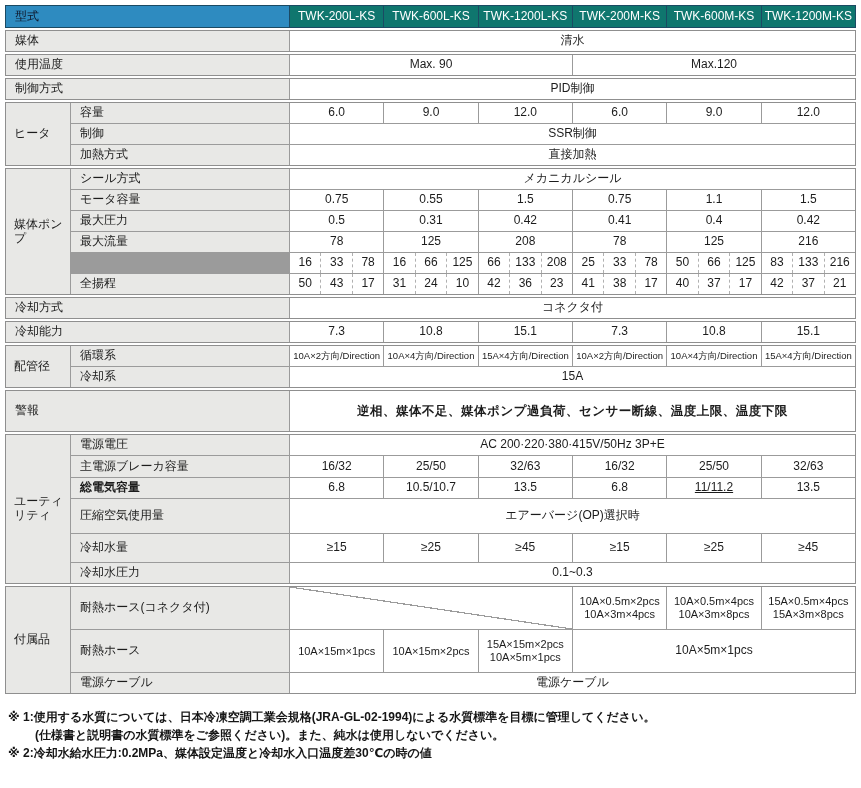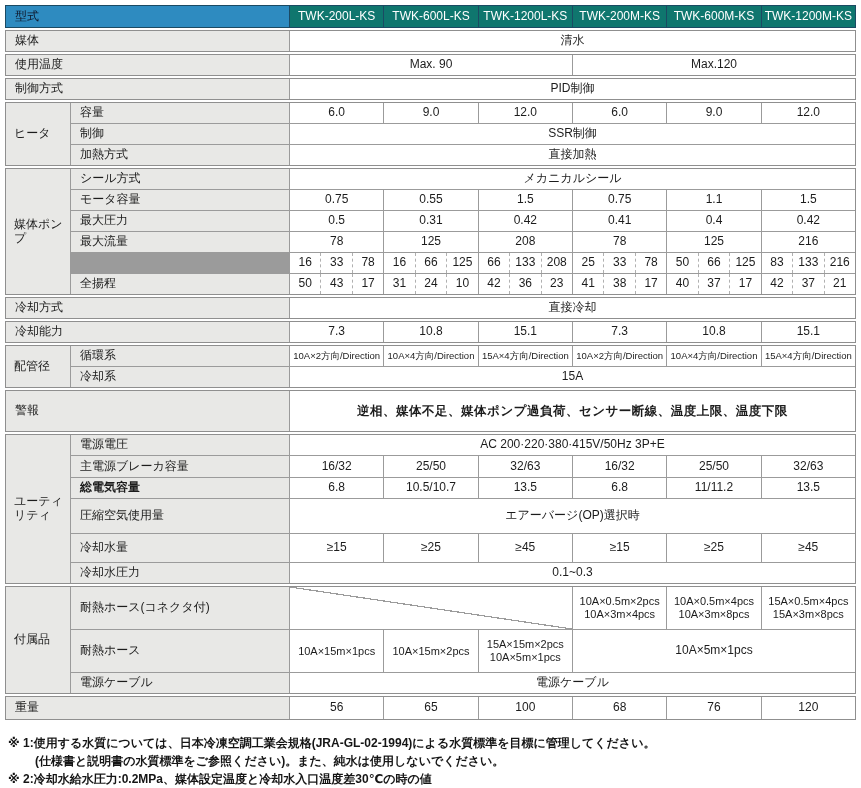--- a/index.html
+++ b/index.html
@@ -169,21 +169,21 @@
         <span class="subcell">17</span>
       </div>
       <div class="cell subwrap" style="grid-column: span 3;">
         <span class="subcell">42</span>
         <span class="subcell">37</span>
         <span class="subcell">21</span>
       </div>
     </div>
     <div class="section" style="grid-template-rows: 20px;">
       <div class="cell label" style="grid-column: span 2;">冷却方式</div>
-      <div class="cell " style="grid-column: span 18;">直接冷却</div>
+      <div class="cell " style="grid-column: span 18;">コネクタ付</div>
     </div>
     <div class="section" style="grid-template-rows: 20px;">
       <div class="cell label" style="grid-column: span 2;">冷却能力</div>
       <div class="cell " style="grid-column: span 3;">7.3</div>
       <div class="cell " style="grid-column: span 3;">10.8</div>
       <div class="cell " style="grid-column: span 3;">15.1</div>
       <div class="cell " style="grid-column: span 3;">7.3</div>
       <div class="cell " style="grid-column: span 3;">10.8</div>
       <div class="cell " style="grid-column: span 3;">15.1</div>
     </div>
@@ -212,21 +212,21 @@
       <div class="cell " style="grid-column: span 3;">25/50</div>
       <div class="cell " style="grid-column: span 3;">32/63</div>
       <div class="cell " style="grid-column: span 3;">16/32</div>
       <div class="cell " style="grid-column: span 3;">25/50</div>
       <div class="cell " style="grid-column: span 3;">32/63</div>
       <div class="cell label" style="grid-column: span 1; font-weight: bold;">総電気容量</div>
       <div class="cell " style="grid-column: span 3;">6.8</div>
       <div class="cell " style="grid-column: span 3;">10.5/10.7</div>
       <div class="cell " style="grid-column: span 3;">13.5</div>
       <div class="cell " style="grid-column: span 3;">6.8</div>
-      <div class="cell " style="grid-column: span 3;">11/11.2</div>
+      <div class="cell " style="grid-column: span 3; text-decoration: underline;">11/11.2</div>
       <div class="cell " style="grid-column: span 3;">13.5</div>
       <div class="cell label" style="grid-column: span 1;">圧縮空気使用量</div>
       <div class="cell " style="grid-column: span 18;">エアーバージ(OP)選択時</div>
       <div class="cell label" style="grid-column: span 1;">冷却水量</div>
       <div class="cell " style="grid-column: span 3;">≥15</div>
       <div class="cell " style="grid-column: span 3;">≥25</div>
       <div class="cell " style="grid-column: span 3;">≥45</div>
       <div class="cell " style="grid-column: span 3;">≥15</div>
       <div class="cell " style="grid-column: span 3;">≥25</div>
       <div class="cell " style="grid-column: span 3;">≥45</div>
@@ -253,28 +253,19 @@
       <div class="cell two" style="grid-column: span 3;">10A×15m×1pcs</div>
       <div class="cell two" style="grid-column: span 3;">10A×15m×2pcs</div>
       <div class="cell two" style="grid-column: span 3;">
         <div>15A×15m×2pcs</div>
         <div>10A×5m×1pcs</div>
       </div>
       <div class="cell " style="grid-column: span 9;">10A×5m×1pcs</div>
       <div class="cell label" style="grid-column: span 1;">電源ケーブル</div>
       <div class="cell " style="grid-column: span 18;">電源ケーブル</div>
     </div>
-    <div class="section" style="grid-template-rows: 22px;">
-      <div class="cell label" style="grid-column: span 2;">重量</div>
-      <div class="cell " style="grid-column: span 3;">56</div>
-      <div class="cell " style="grid-column: span 3;">65</div>
-      <div class="cell " style="grid-column: span 3;">100</div>
-      <div class="cell " style="grid-column: span 3;">68</div>
-      <div class="cell " style="grid-column: span 3;">76</div>
-      <div class="cell " style="grid-column: span 3;">120</div>
-    </div>
   </div>
 
 <div class="footnotes">
   <div>※ 1:使用する水質については、日本冷凍空調工業会規格(JRA-GL-02-1994)による水質標準を目標に管理してください。</div>
   <div class="fn-cont">(仕様書と説明書の水質標準をご参照ください)。また、純水は使用しないでください。</div>
   <div>※ 2:冷却水給水圧力:0.2MPa、媒体設定温度と冷却水入口温度差30℃の時の値</div>
 </div>
 
 </body></html>

